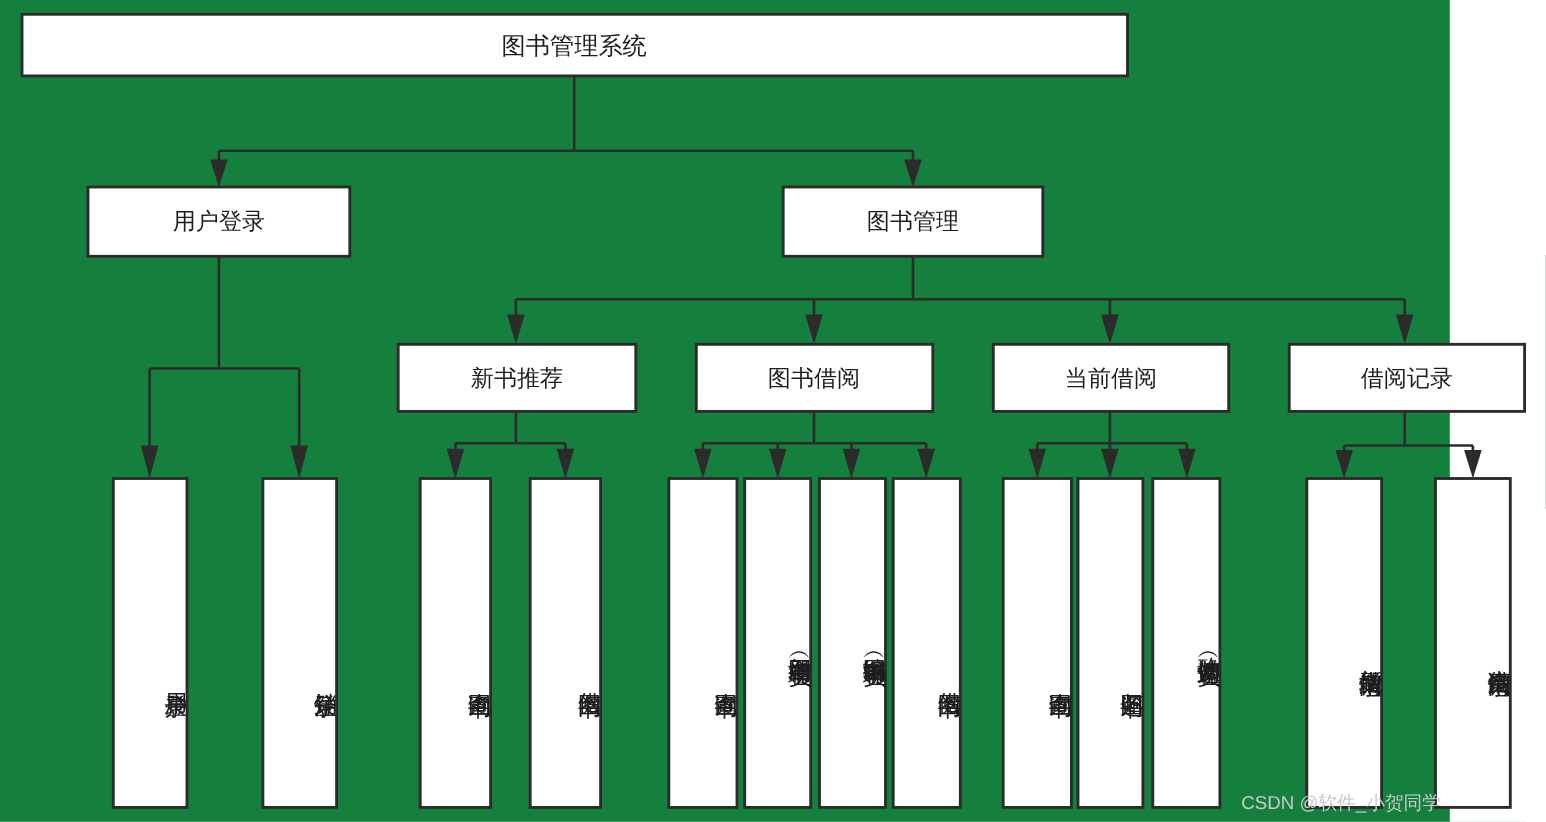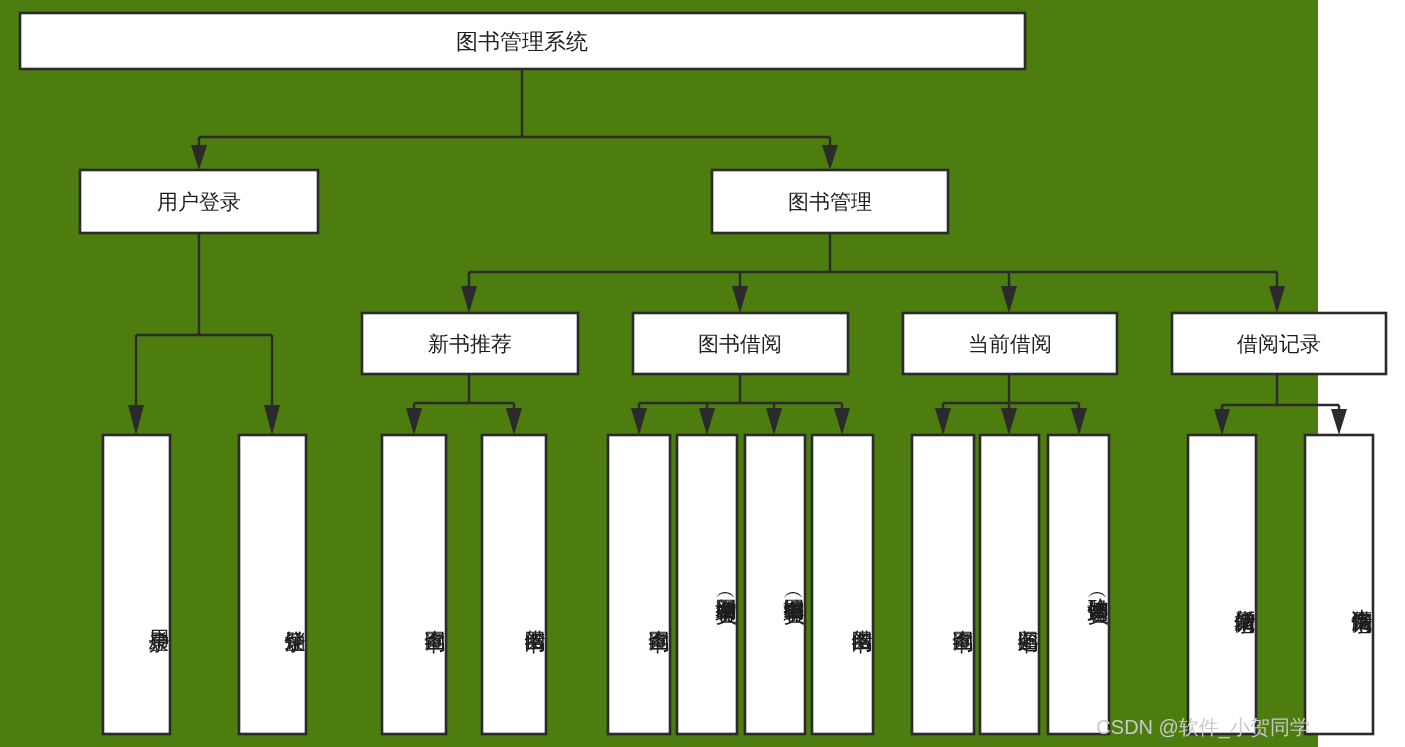--- a/index.html
+++ b/index.html
@@ -10,21 +10,21 @@
   body {
     width: 1405px;
     height: 747px;
     font-family: "Liberation Sans", "DejaVu Sans", sans-serif;
     overflow: hidden;
   }
   #diagram-root {
     position: relative;
     width: 1318px;
     height: 747px;
-    background: #4d7c0f;
+    background: #15803d;
   }
   svg.flow {
     position: absolute;
     top: 0;
     left: 0;
     width: 1405px;
     height: 747px;
   }
   .node-rect {
     fill: #ffffff;
@@ -61,21 +61,21 @@
     letter-spacing: 1px;
     white-space: nowrap;
     pointer-events: none;
     text-align: center;
   }
   .watermark {
     position: absolute;
     right: 8px;
     bottom: 6px;
     font-family: "Liberation Sans", "DejaVu Sans", sans-serif;
-    font-size: 20px;
+    font-size: 17px;
     color: #c9c9c9;
     white-space: nowrap;
   }
 </style>
 </head>
 <body>
 
 <div id="diagram-root">
 
   <svg class="flow" viewBox="0 0 1405 747">

